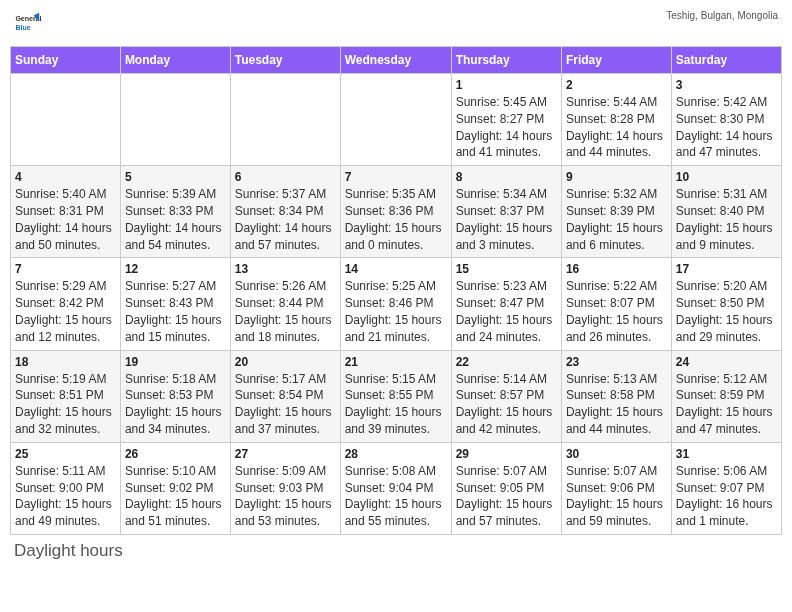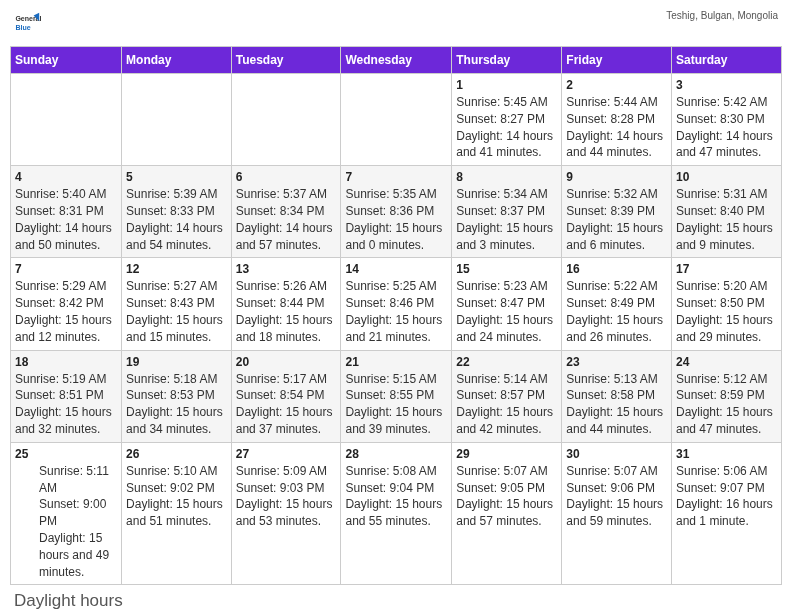--- a/index.html
+++ b/index.html
@@ -36,21 +36,21 @@
     .subtitle {
       font-size: 10px;
       color: #555;
     }
     .calendar {
       width: 100%;
       border-collapse: collapse;
       font-size: 11px;
     }
     .calendar thead tr th {
-      background-color: #6d28d9;
+      background-color: #8b5cf6;
       color: #fff;
       padding: 6px 4px;
       text-align: left;
       font-size: 12px;
       font-weight: bold;
       border: 1px solid #ccc;
     }
     .calendar tbody tr td {
       border: 1px solid #ccc;
       vertical-align: top;
@@ -206,21 +206,21 @@
         </td>
         <td>
           <div class="day-number">15</div>
           <div class="day-info" style="white-space: pre-line;">Sunrise: 5:23 AM
 Sunset: 8:47 PM
 Daylight: 15 hours and 24 minutes.</div>
         </td>
         <td>
           <div class="day-number">16</div>
           <div class="day-info" style="white-space: pre-line;">Sunrise: 5:22 AM
-Sunset: 8:49 PM
+Sunset: 8:07 PM
 Daylight: 15 hours and 26 minutes.</div>
         </td>
         <td>
           <div class="day-number">17</div>
           <div class="day-info" style="white-space: pre-line;">Sunrise: 5:20 AM
 Sunset: 8:50 PM
 Daylight: 15 hours and 29 minutes.</div>
         </td>
       </tr>
       <tr>
@@ -263,21 +263,21 @@
         <td>
           <div class="day-number">24</div>
           <div class="day-info" style="white-space: pre-line;">Sunrise: 5:12 AM
 Sunset: 8:59 PM
 Daylight: 15 hours and 47 minutes.</div>
         </td>
       </tr>
       <tr>
         <td>
           <div class="day-number">25</div>
-          <div class="day-info" style="white-space: pre-line; margin-left: 24px;">Sunrise: 5:11 AM
+          <div class="day-info" style="white-space: pre-line;">Sunrise: 5:11 AM
 Sunset: 9:00 PM
 Daylight: 15 hours and 49 minutes.</div>
         </td>
         <td>
           <div class="day-number">26</div>
           <div class="day-info" style="white-space: pre-line;">Sunrise: 5:10 AM
 Sunset: 9:02 PM
 Daylight: 15 hours and 51 minutes.</div>
         </td>
         <td>

